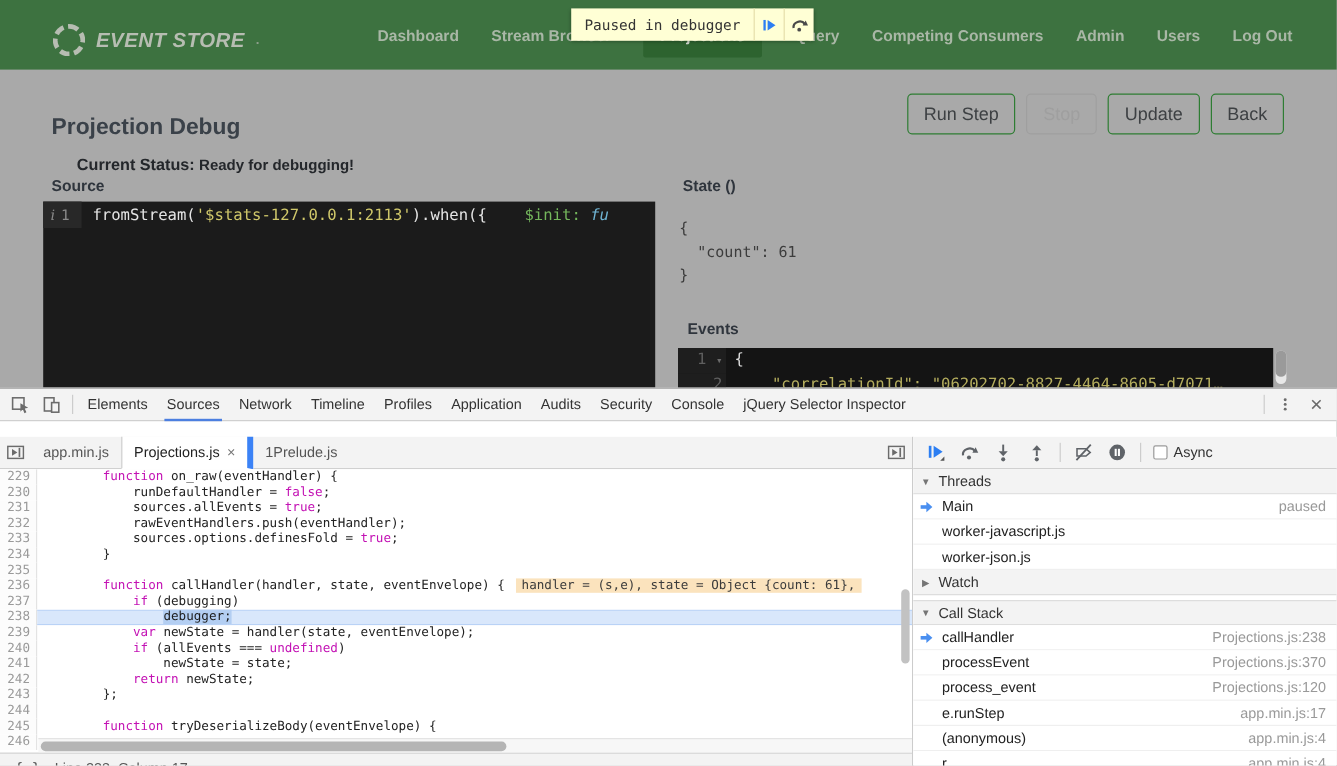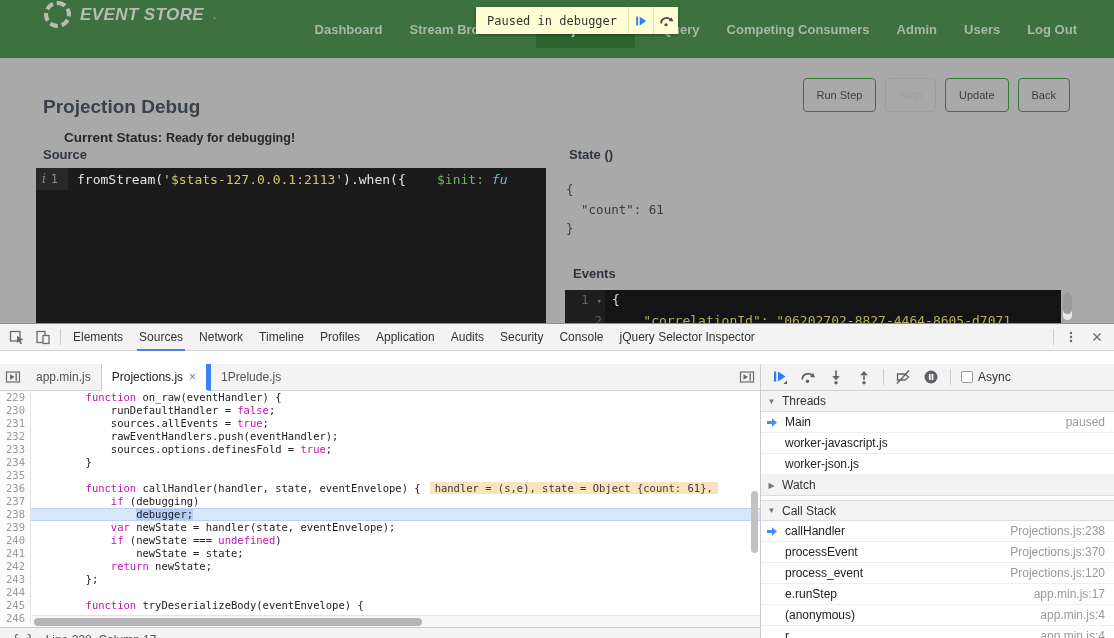--- a/index.html
+++ b/index.html
@@ -3,38 +3,38 @@
 <meta charset="utf-8">
 <style>
   * { box-sizing: border-box; }
   html,body { margin:0; padding:0; }
   body {
     width:1114px; height:638px; position:relative; overflow:hidden;
     background:#a9a9a9; font-family:"Liberation Sans", sans-serif;
   }
   
   .header { position:absolute; left:0; top:0; width:100%; height:58px; background:#3d7240; }
-  .logo { position:absolute; left:44px; top:1px; display:flex; align-items:center; gap:9px; }
+  .logo { position:absolute; left:44px; top:20px; display:flex; align-items:center; gap:9px; }
   .logo-ring { width:27px; height:27px; border-radius:50%; border:4.5px dashed #b7bdb2; }
   .logo-text { color:#b7bdb2; font-size:17px; font-weight:bold; font-style:italic; letter-spacing:.4px; }
   .logo-dot { color:#8fa08c; font-size:11px; font-weight:bold; }
   .nav { position:absolute; right:37px; top:0; height:58px; display:flex; align-items:center; gap:27px; }
   .nav-item { color:#a9b7a6; font-size:13px; font-weight:bold; cursor:pointer; white-space:nowrap; }
   .nav-item.active { background:#2d632f; color:#d4dbd1; padding:11px 14px; border-radius:2px; }
   
   .paused-tip { position:absolute; left:476px; top:7px; height:27px; background:#ffffd5;
     display:flex; align-items:stretch; box-shadow:0 1px 3px rgba(0,0,0,.35); z-index:5; }
   .paused-tip-text { font-family:"DejaVu Sans Mono", monospace; font-size:12px; color:#343434;
     display:flex; align-items:center; padding:0 11px; }
   .tt-btn { width:25px; display:flex; align-items:center; justify-content:center; border-left:1px solid #e5dfab; cursor:pointer; }
   
   .page-title { position:absolute; left:43px; top:83px; font-size:19px; font-weight:bold; color:#3a4149; }
   .actions { position:absolute; right:44px; top:78px; display:flex; gap:9px; }
   .btn { height:34px; padding:0 13px; background:transparent; border:1px solid #2e7d33;
-    border-radius:4px; color:#3d4043; font-size:11px; font-family:inherit; cursor:pointer; }
+    border-radius:4px; color:#3d4043; font-size:15px; font-family:inherit; cursor:pointer; }
   .btn:disabled { border-color:#9f9f9f; color:#9f9f9f; cursor:default; }
   .status-line { position:absolute; left:36px; top:130px; color:#24272b; font-size:13px;margin-left:28px; }
   .status-label { font-weight:bold; font-size:13.5px; }
   .status-value { font-weight:bold; font-size:12.5px; }
   .pane-label { position:absolute; font-size:13px; font-weight:bold; color:#2f353d; }
   
   .src-editor { position:absolute; left:36px; top:168px; width:510px; height:155px; background:#1b1b1b; display:flex; }
   .src-gutter { width:32px; flex:none; background:#282828; color:#8a8a8a;
     font-family:"DejaVu Sans Mono", monospace; font-size:12px; padding:4px 5px 0 6px;
     display:flex; gap:5px; height:22px; }
@@ -299,21 +299,21 @@
             <div class="cl hl">
               <span class="ln">238</span>
               <span class="ct"><span>                </span><span class="seltok">debugger;</span></span>
             </div>
             <div class="cl">
               <span class="ln">239</span>
               <span class="ct"><span>            </span><span class="kw">var</span><span> newState = handler(state, eventEnvelope);</span></span>
             </div>
             <div class="cl">
               <span class="ln">240</span>
-              <span class="ct"><span>            </span><span class="kw">if</span><span> (newState === </span><span class="kw">undefined</span><span>)</span></span>
+              <span class="ct"><span>            </span><span class="kw">if</span><span> (allEvents === </span><span class="kw">undefined</span><span>)</span></span>
             </div>
             <div class="cl">
               <span class="ln">241</span>
               <span class="ct"><span>                newState = state;</span></span>
             </div>
             <div class="cl">
               <span class="ln">242</span>
               <span class="ct"><span>            </span><span class="kw">return</span><span> newState;</span></span>
             </div>
             <div class="cl">

